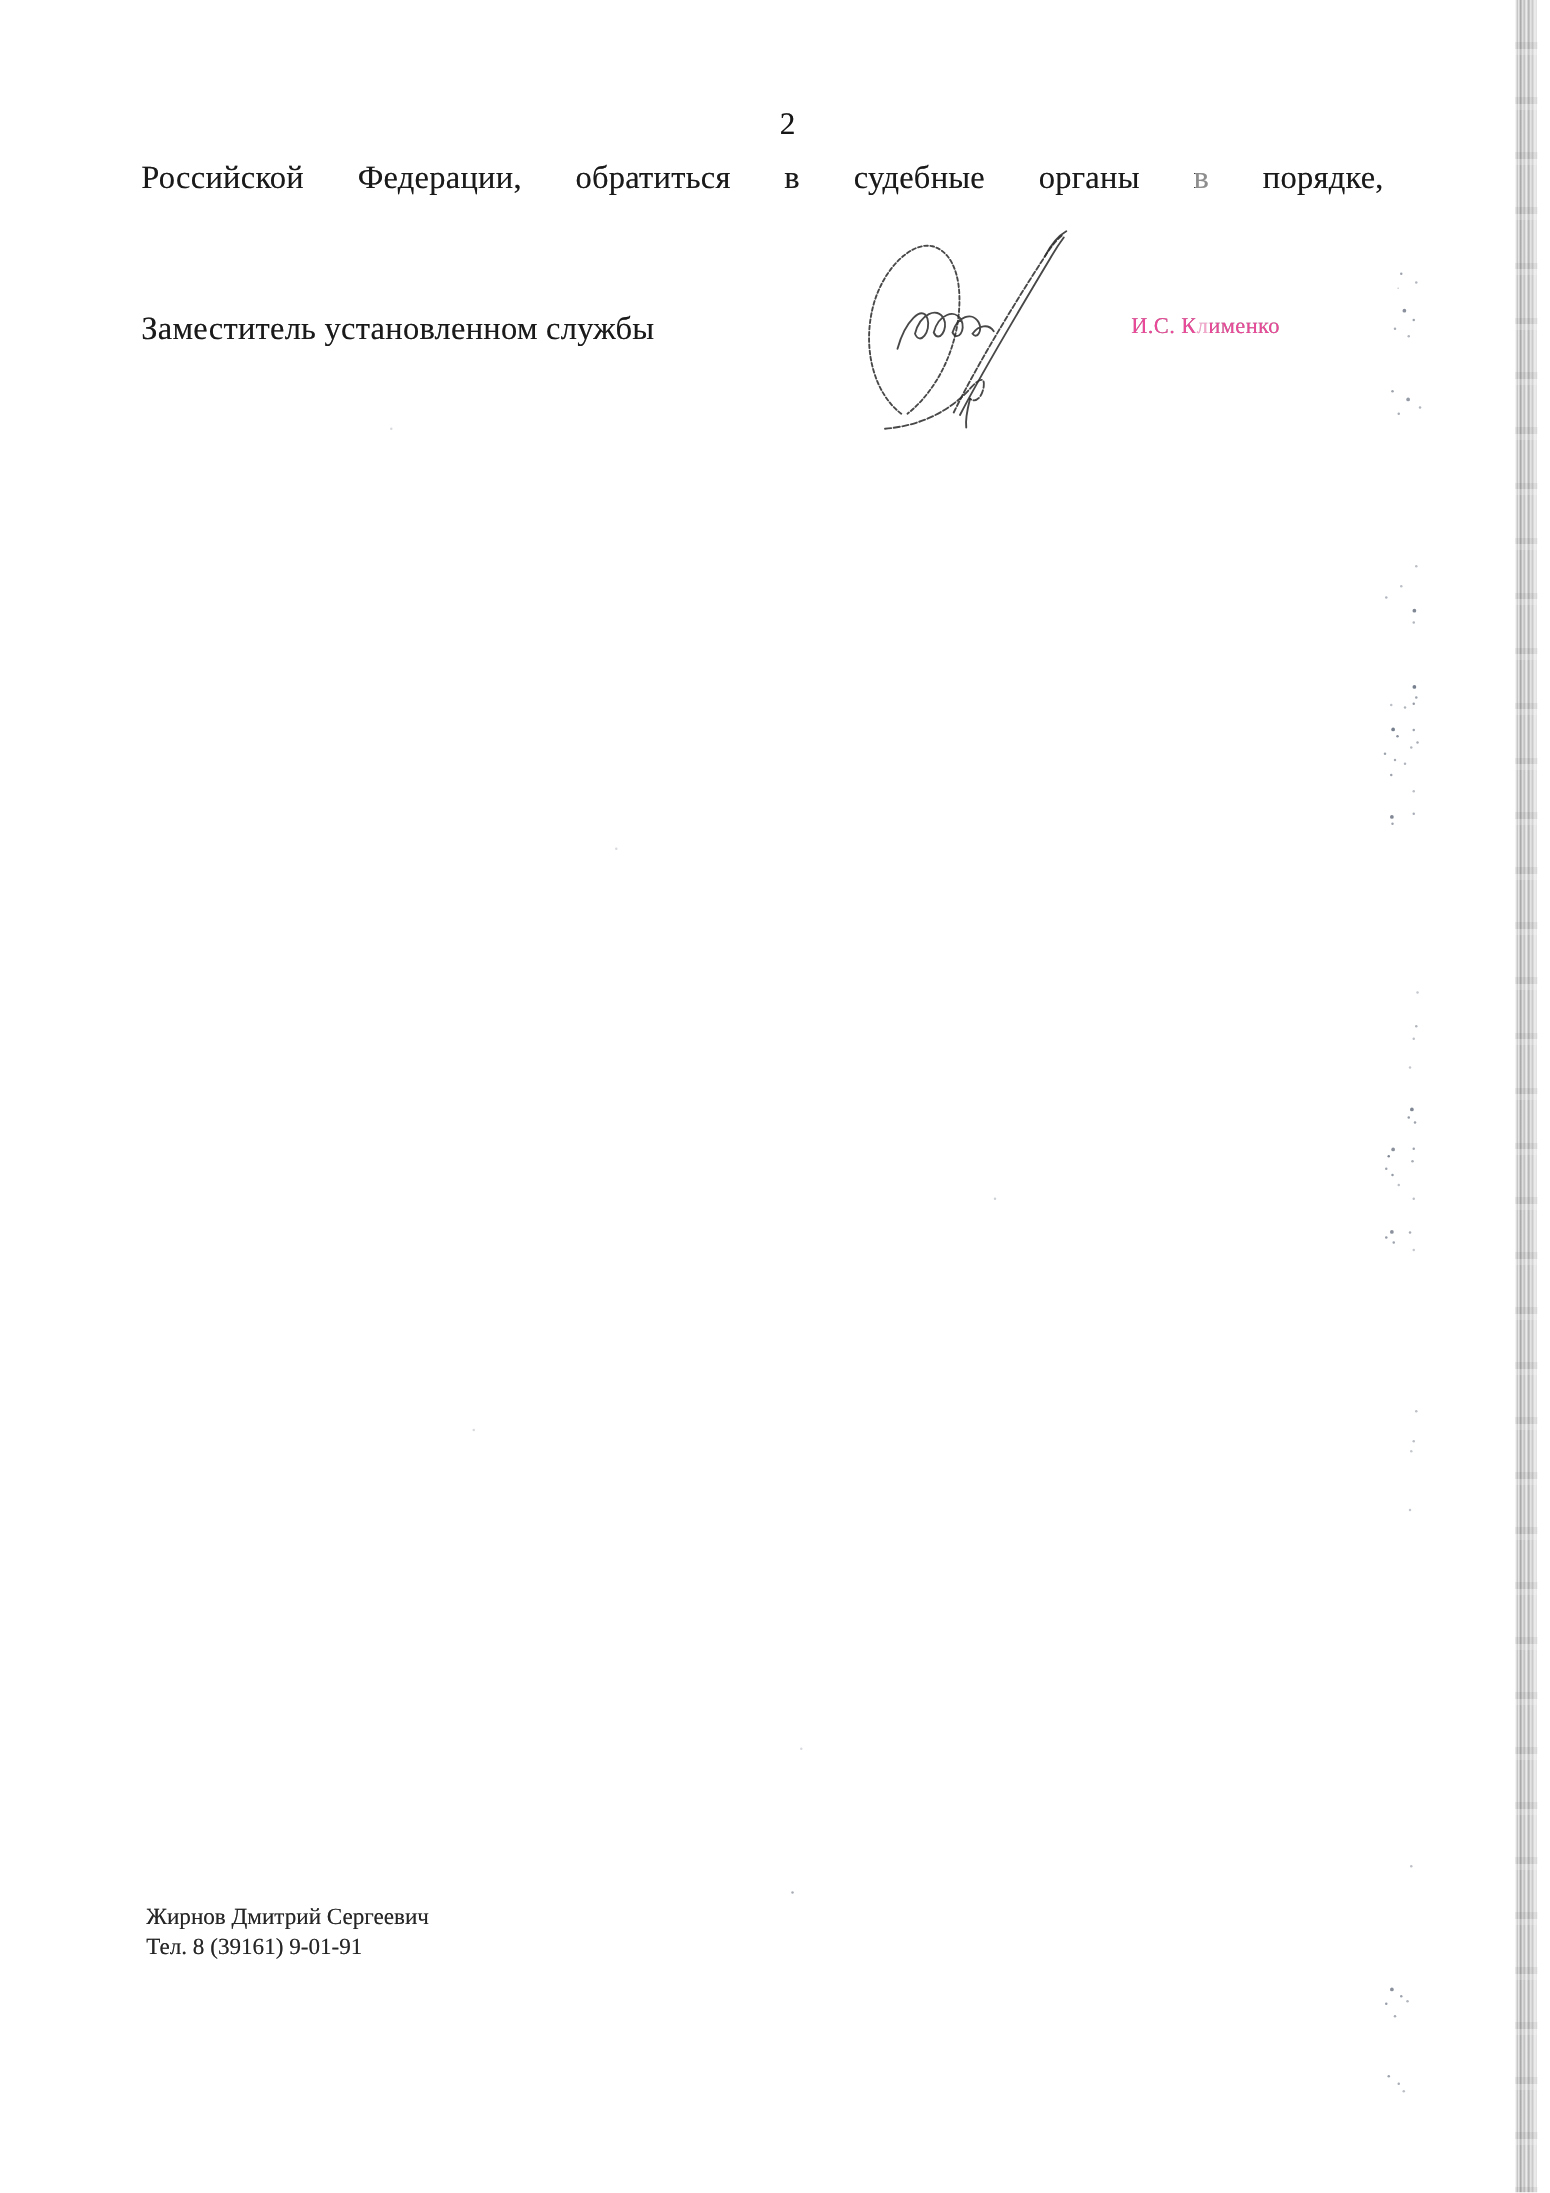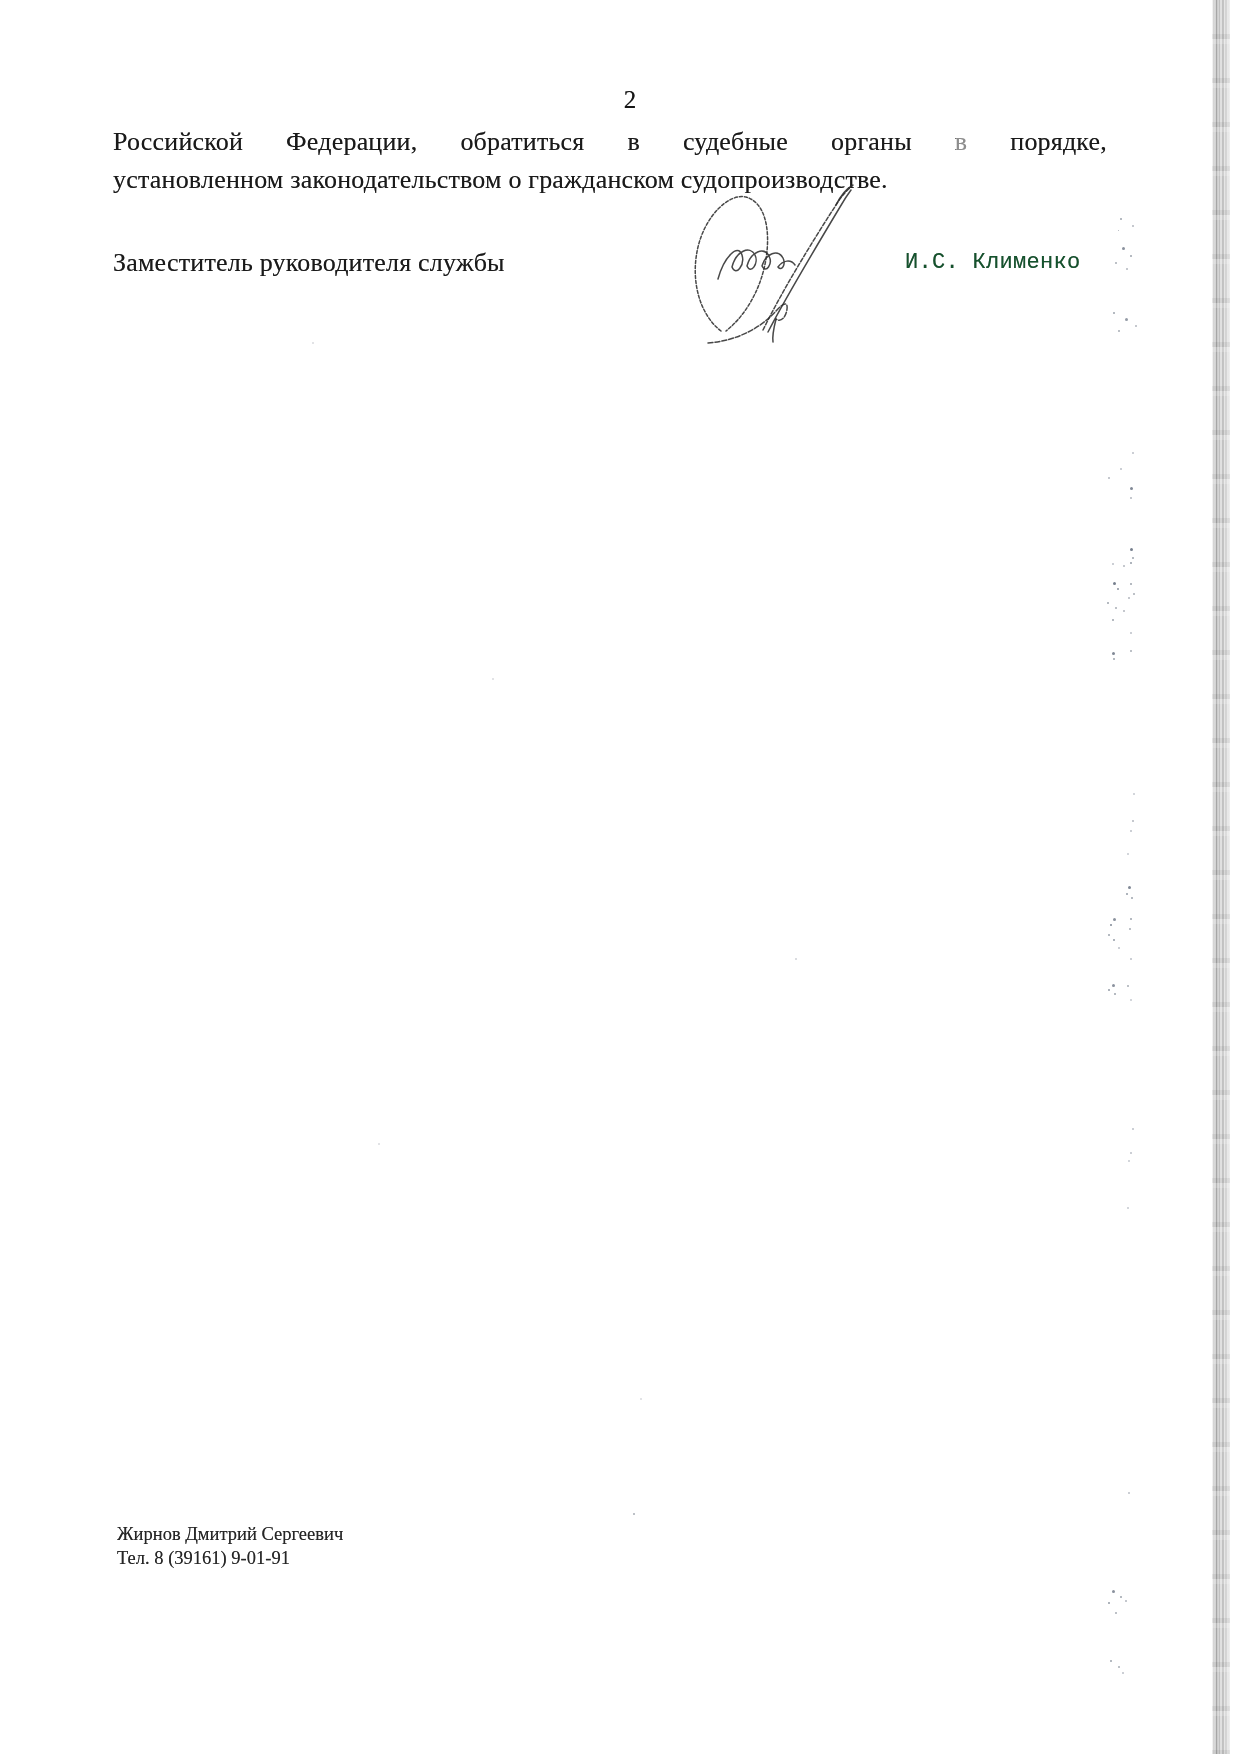--- a/index.html
+++ b/index.html
@@ -30,24 +30,23 @@
   .para .line2 { text-align: left; }
 
   .sig-title {
     position: absolute; left: 113px; top: 248px;
     font-size: 26px; color: #1a1a1a;
     text-shadow: 0 0 0.4px rgba(0,0,0,.5);
     letter-spacing: 0.2px;
   }
   .sig-name {
     position: absolute; left: 905px; top: 250px;
-    font-size: 22px; color: #14532d;
+    font-size: 18px; color: #ec4899;
     text-shadow: 0 0 0.4px rgba(0,0,0,.45);
     letter-spacing: 0.3px;
-    font-family: Liberation Mono, monospace;
   }
   .signature-svg {
     position: absolute; left: 688px; top: 183px;
     width: 170px; height: 165px;
   }
   .signature-svg path {
     fill: none; stroke: #2f2f2f; stroke-width: 1.5;
     stroke-linecap: round; opacity: .88;
   }
 
@@ -82,24 +81,23 @@
 </style>
 </head>
 <body>
 
 <div class="page">
 
   <div class="page-number">2</div>
 
   <div class="para">
     <div class="line1">Российской Федерации, обратиться в судебные органы в порядке,</div>
-    <div class="line2">установленном законодательством о гражданском судопроизводстве.</div>
   </div>
 
-  <div class="sig-title">Заместитель руководителя службы</div>
+  <div class="sig-title">Заместитель установленном службы</div>
 
   <svg class="signature-svg" viewBox="0 0 170 165" aria-hidden="true">
 
     <path d="M 33 148 C 12 132, 2 98, 10 64 C 17 34, 40 10, 58 14 C 76 19, 83 44, 78 76 C 73 106, 58 132, 38 148" stroke-dasharray="3 2"></path>
 
     <path d="M 30 96 C 36 74, 50 60, 54 72 C 57 82, 48 94, 44 84 C 48 68, 62 62, 67 72 C 71 80, 63 92, 59 83 C 63 68, 76 64, 81 73 C 85 81, 78 91, 74 83 C 78 70, 90 66, 95 75 C 98 81, 94 89, 90 84 C 95 77, 103 76, 107 82"></path>
 
     <path d="M 75 147 C 92 112, 122 62, 148 22 C 153 14, 158 8, 162 5" stroke-dasharray="4 2"></path>
     <path d="M 80 149 C 98 114, 128 64, 152 24 C 156 17, 160 11, 163 7"></path>
     <path d="M 148 22 C 152 14, 158 6, 165 2"></path>

